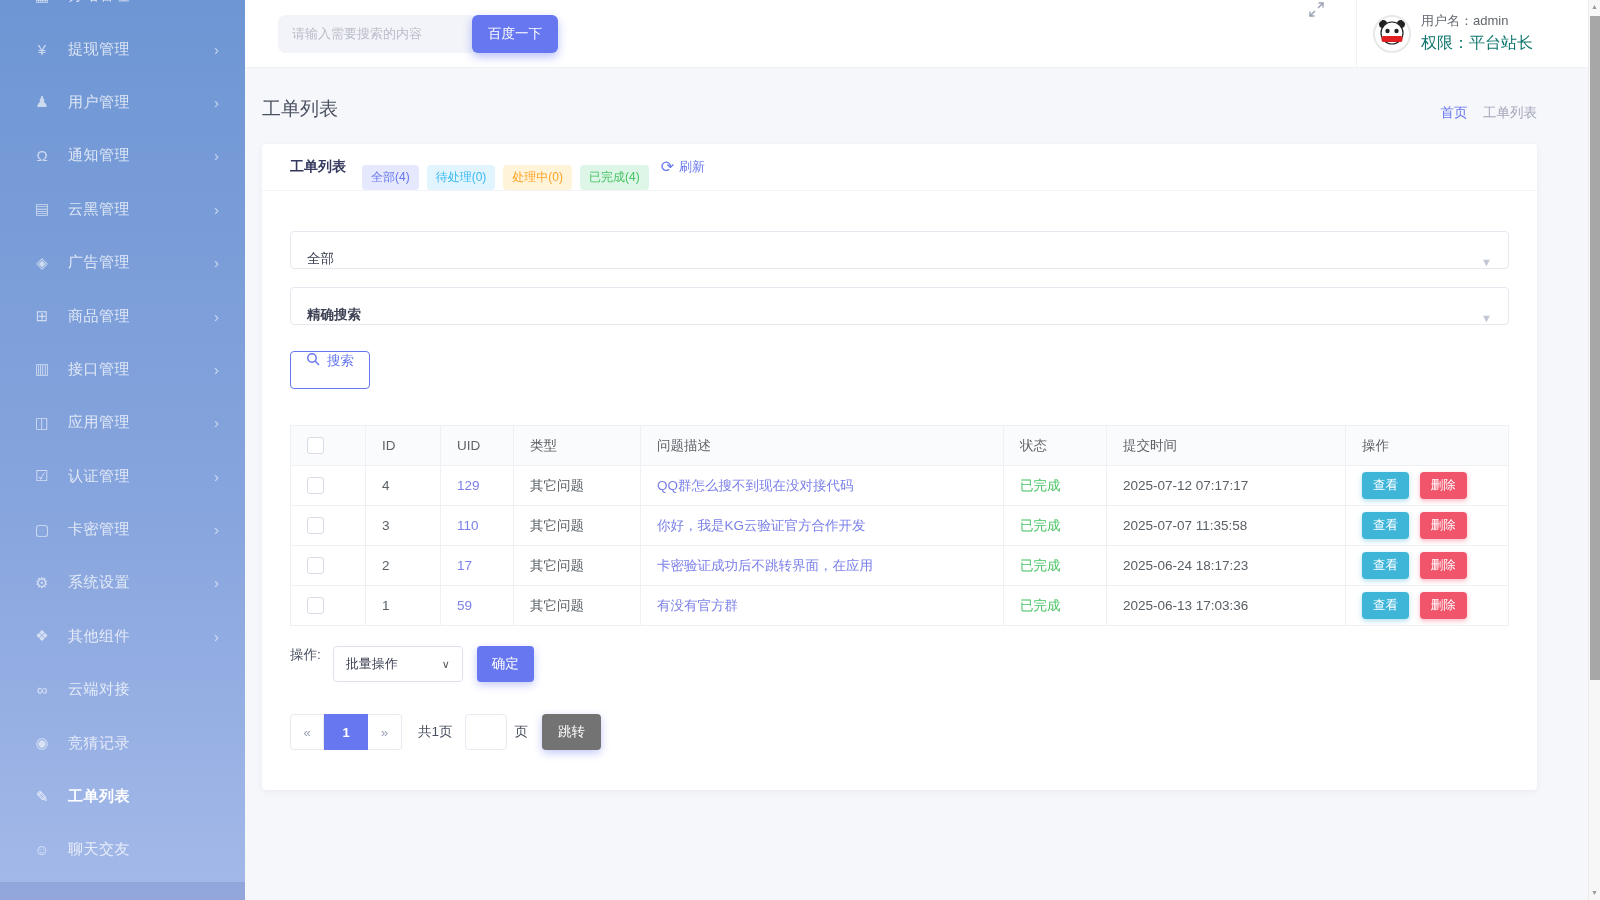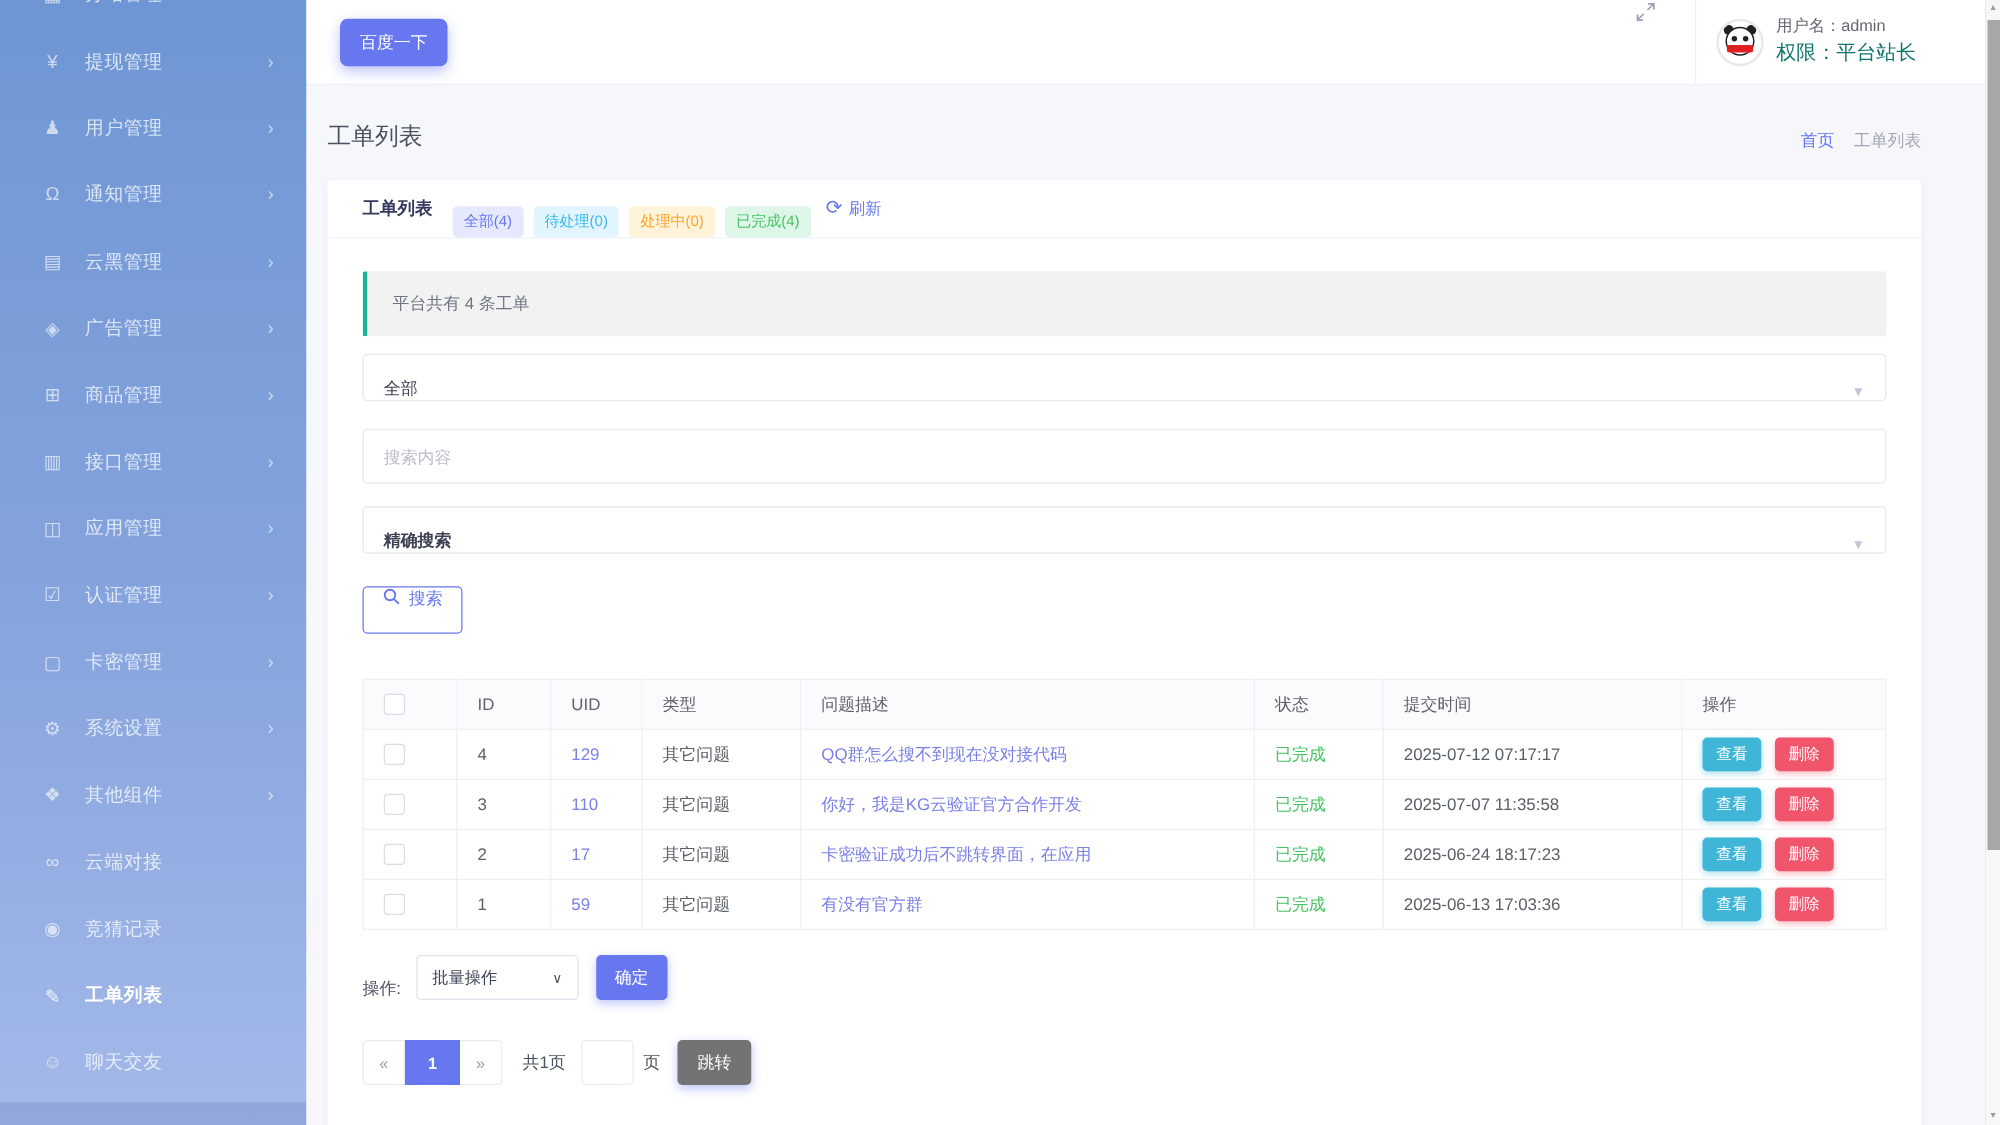--- a/index.html
+++ b/index.html
@@ -94,21 +94,21 @@
   .grid td { color:#596066; }
   .checkbox { width:17px; height:17px; border:1px solid #d9dce7; border-radius:3px; background:#fff;
     cursor:pointer; }
   .link { color:#7b80e8; cursor:pointer; }
   .status-done { color:#47c363; }
   .act-btn { display:inline-block; padding:5px 11px; border-radius:4px; color:#fff; font-size:12.5px;
     border:none; cursor:pointer; font-family:inherit; margin-right:7px; }
   .act-view { background:#3fb5d8; box-shadow:0 2px 5px rgba(63,181,216,.4); }
   .act-del { background:#f1556c; box-shadow:0 2px 5px rgba(241,85,108,.4); }
 
-  .bulk-row { margin-top:20px; display:flex; align-items:flex-end; }
+  .bulk-row { margin-top:20px; display:flex; align-items:flex-start; }
   .bulk-label { font-size:13.5px; color:#4a5160; }
   .bulk-select { width:130px; height:36px; border:1px solid #dfe2ec; border-radius:4px; margin-left:12px;
     display:flex; align-items:center; justify-content:space-between; padding:0 12px; font-size:13px;
     color:#3d4254; cursor:pointer; }
   .bulk-select .caret { color:#555; font-size:11px; }
   .confirm-btn { margin-left:14px; height:36px; padding:0 15px; background:#6777ef; color:#fff;
     border:none; border-radius:4px; font-size:13.5px; cursor:pointer; font-family:inherit;
     box-shadow:0 3px 8px rgba(103,119,239,.4); }
 
   .pager { margin-top:32px; display:flex; align-items:center; }
@@ -214,20 +214,21 @@
       <span class="m-icon">☺</span>
       <span class="m-label">聊天交友</span>
       <span class="m-arrow"></span>
     </div>
   </div>
   <div class="sidebar-footer"></div>
 </div>
 
 <div class="topbar">
   <div class="search-wrap">
+    <input class="search-input" placeholder="请输入需要搜索的内容" style="">
     <button class="baidu-btn">百度一下</button>
   </div>
   <div class="topbar-right">
     <div class="fullscreen">
       <svg width="19" height="19" viewBox="0 0 19 19" fill="none" stroke="#9aa0b5" stroke-width="1.4">
         <path d="M11.5 3 L16 3 L16 7.5"></path>
           <path d="M16 3 L11 8"></path>
         <path d="M7.5 16 L3 16 L3 11.5"></path>
           <path d="M3 16 L8 11"></path>
       </svg>
@@ -272,28 +273,26 @@
         <span class="badge f-processing">处理中(0)</span>
         <span class="badge f-done">已完成(4)</span>
       </div>
       <span class="refresh">
         <span class="r-icon">⟳</span>
         <span>刷新</span>
       </span>
     </div>
 
     <div class="card-body">
-      <div class="banner">平台共有 4 条工单</div>
 
       <div class="sel sel-type">
         <span>全部</span>
         <span class="caret">▼</span>
       </div>
 
-      <input class="text-input" placeholder="搜索内容" style="">
 
       <div class="sel sel-exact">
         <span>精确搜索</span>
         <span class="caret">▼</span>
       </div>
 
       <button class="search-btn">
         <svg width="14" height="14" viewBox="0 0 14 14" fill="none" stroke="#6777ef" stroke-width="1.5">
           <circle cx="6" cy="6" r="4.2"></circle>
             <path d="M9.3 9.3 L13 13"></path>

